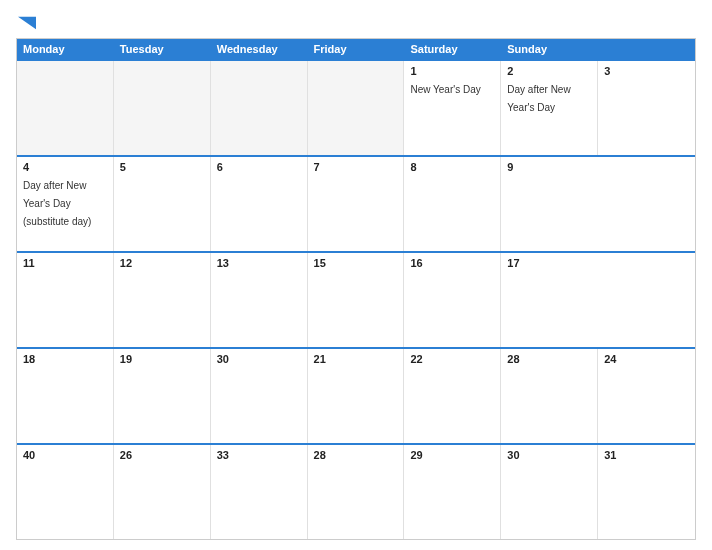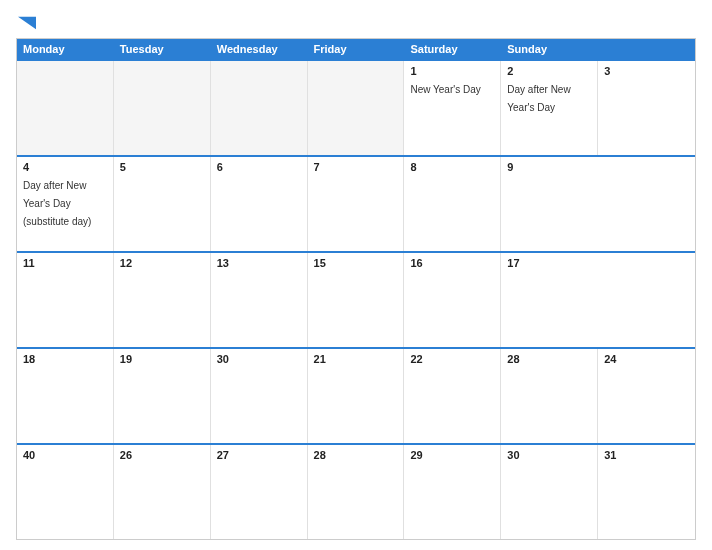--- a/index.html
+++ b/index.html
@@ -220,21 +220,21 @@
           </div>
         </div>
         <div class="cal-week">
           <div class="cal-cell">
             <span class="day-num">40</span>
           </div>
           <div class="cal-cell">
             <span class="day-num">26</span>
           </div>
           <div class="cal-cell">
-            <span class="day-num">27</span>
+            <span class="day-num">33</span>
           </div>
           <div class="cal-cell">
             <span class="day-num">28</span>
           </div>
           <div class="cal-cell">
             <span class="day-num">29</span>
           </div>
           <div class="cal-cell">
             <span class="day-num">30</span>
           </div>

